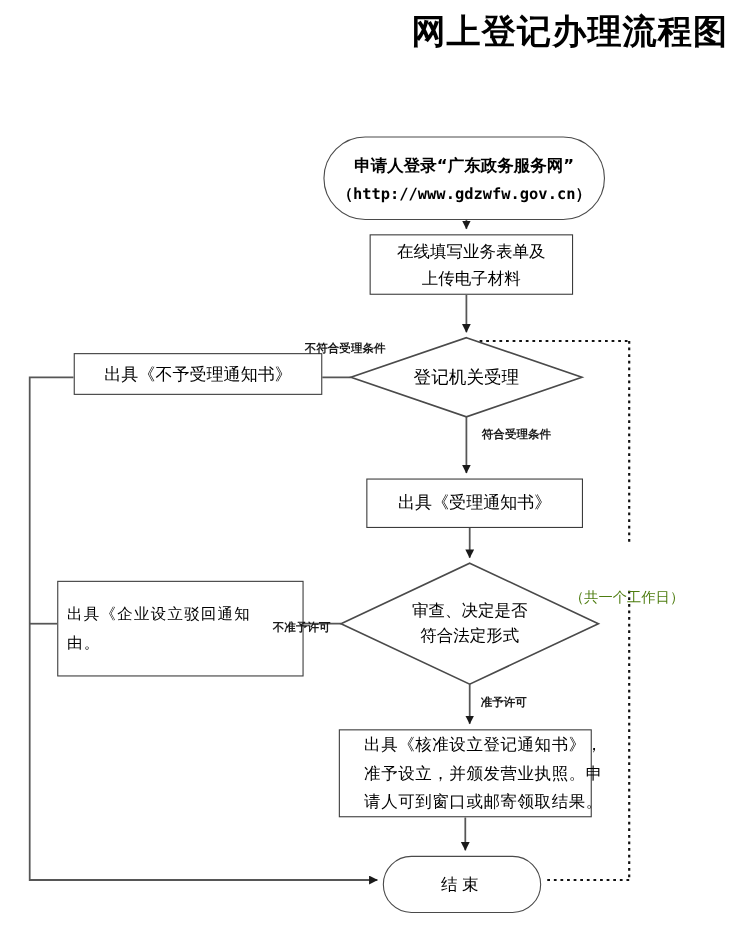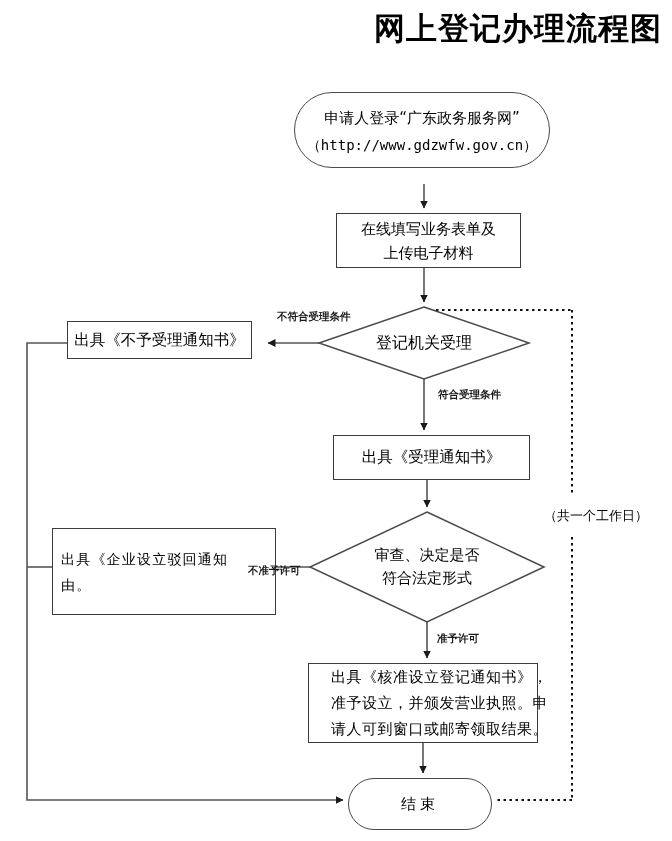--- a/index.html
+++ b/index.html
@@ -18,21 +18,21 @@
         font-size:31px;font-weight:bold;letter-spacing:1px;z-index:2;}
   .t15{font-size:15px;line-height:24px;}
   .t16{font-size:15.5px;}
   .oval-line1{font-size:15px;line-height:30px;white-space:nowrap;}
   .oval-line2{font-size:14px;line-height:24px;white-space:nowrap;
         font-family:"DejaVu Sans Mono","Liberation Mono",monospace;}
   .diamond-label{position:absolute;z-index:3;text-align:center;background:transparent;}
   .edge-label{position:absolute;z-index:3;font-size:10.5px;font-weight:bold;
         white-space:nowrap;color:#1a1a1a;}
   .duration-label{position:absolute;z-index:3;font-size:13px;white-space:nowrap;
-        text-align:right;color:#000000;}
+        text-align:left;color:#4d7c0f;margin-top:27px;}
   .multiline{align-items:flex-start;text-align:left;}
   .ml-line{display:block;}
   .reject2-line{font-size:14px;line-height:26px;letter-spacing:1.2px;white-space:nowrap;}
   .approve-line{font-size:15px;line-height:26px;letter-spacing:0.5px;white-space:nowrap;}
   .end-label{font-size:15px;letter-spacing:4px;}
 </style>
 </head>
 <body>
 
 <div id="stage">
@@ -59,33 +59,33 @@
     <path d="M572,310 L572,493" stroke="#111111" stroke-width="2" stroke-dasharray="2.5 3.5" fill="none"></path>
     <path d="M572,537 L572,800" stroke="#111111" stroke-width="2" stroke-dasharray="2.5 3.5" fill="none"></path>
     <path d="M572,800 L495,800" stroke="#111111" stroke-width="2" stroke-dasharray="2.5 3.5" fill="none"></path>
 
     <polygon points="424,307 529,343 424,379 319,343" fill="#ffffff" stroke="#4a4a4a" stroke-width="1.5"></polygon>
     <polygon points="427,512 544,567 427,622 310,567" fill="#ffffff" stroke="#4a4a4a" stroke-width="1.5"></polygon>
   </svg>
 
   <div class="page-title">网上登记办理流程图</div>
 
-  <div class="node oval" style="left:294px;top:92px;width:256px;height:76px;border-radius:38px;">
+  <div class="node oval" style="left:294px;top:124px;width:256px;height:76px;border-radius:38px;font-weight:bold;">
     <span class="oval-line1">申请人登录“广东政务服务网”</span>
     <span class="oval-line2">（http://www.gdzwfw.gov.cn）</span>
   </div>
 
   <div class="node rect t15" style="left:336px;top:213px;width:185px;height:55px;">
     <span>在线填写业务表单及</span>
     <span>上传电子材料</span>
   </div>
 
   <div class="diamond-label" style="left:344px;top:333px;width:160px;font-size:16px;">登记机关受理</div>
 
-  <div class="node rect t16" style="left:67px;top:321px;width:185px;height:38px;">出具《不予受理通知书》</div>
+  <div class="node rect t16" style="left:67px;top:321px;width:226px;height:38px;">出具《不予受理通知书》</div>
 
   <div class="node rect t16" style="left:333px;top:435px;width:197px;height:45px;">出具《受理通知书》</div>
 
   <div class="diamond-label" style="left:337px;top:544px;width:180px;font-size:15px;line-height:23px;">
     <span class="ml-line">审查、决定是否</span>
     <span class="ml-line">符合法定形式</span>
   </div>
 
   <div class="node rect multiline" style="left:52px;top:528px;width:224px;height:87px;padding:4px 8px;justify-content:center;">
     <span class="ml-line reject2-line">出具《企业设立驳回通知</span>

